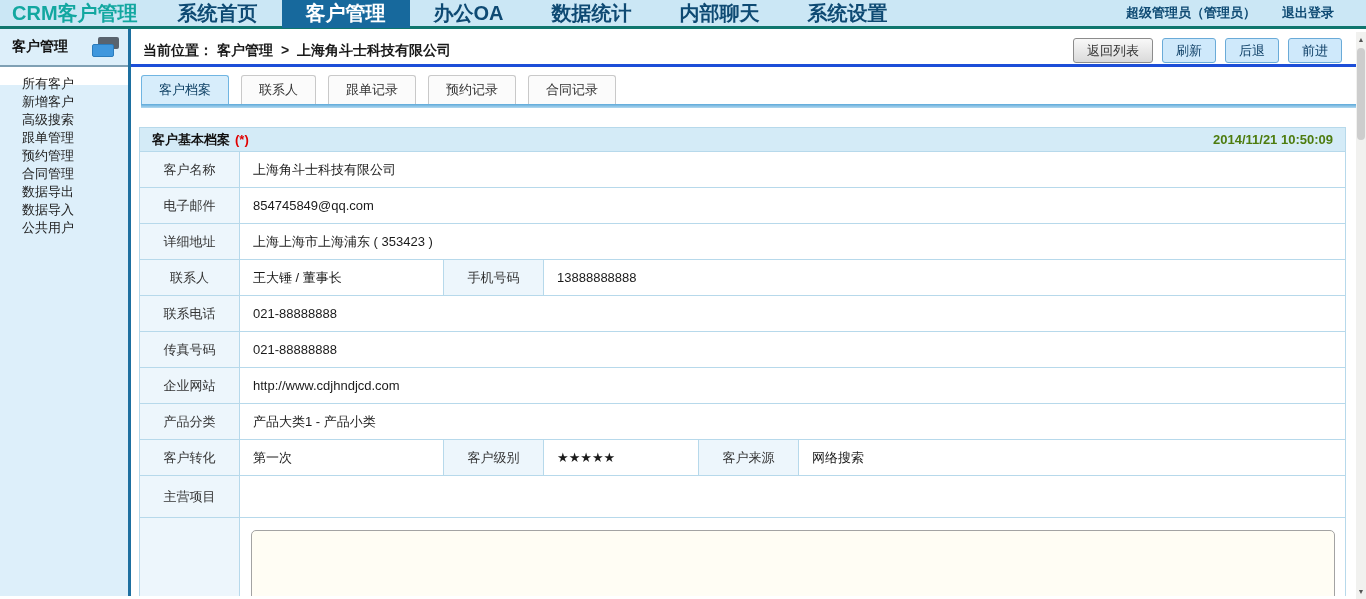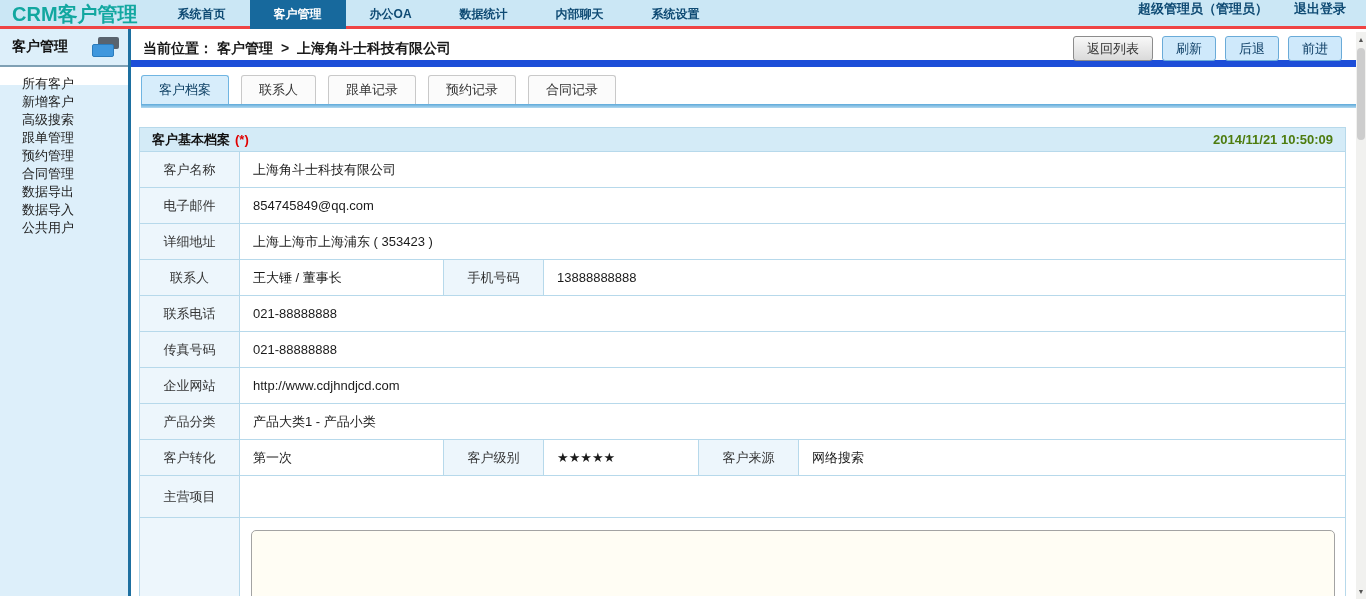--- a/index.html
+++ b/index.html
@@ -1,29 +1,29 @@
 <!DOCTYPE html>
 <html><head>
 <meta charset="utf-8">
 <style>
   * { margin:0; padding:0; box-sizing:border-box; }
   html,body { width:1366px; height:599px; overflow:hidden;
     font-family:"Liberation Sans","DejaVu Sans",sans-serif; background:#fff; }
 
   
-  .navbar { height:29px; background:#cbe7f5; border-bottom:3px solid #ef4444;
-    display:flex; align-items:flex-start; }
+  .navbar { height:29px; background:#cbe7f5; border-bottom:3px solid #0f766e;
+    display:flex; align-items:center; }
   .logo { color:#12a7a0; font-weight:bold; font-size:20px; line-height:29px;
     padding:0 16px 0 12px; white-space:nowrap; }
   .nav-items { display:flex; }
-  .nav-item { line-height:29px; padding:0 24px; font-size:12px; font-weight:bold;
+  .nav-item { line-height:29px; padding:0 24px; font-size:20px; font-weight:bold;
     color:#0e4a73; cursor:pointer; white-space:nowrap; }
   .nav-item.active { background:#17699d; color:#fff; }
   .nav-right { margin-left:auto; display:flex; align-items:center; gap:26px;
-    padding-right:20px; font-size:13px; font-weight:bold; color:#0e4a73; white-space:nowrap; }
+    padding-right:32px; font-size:13px; font-weight:bold; color:#0e4a73; white-space:nowrap; }
 
   
   .layout { display:flex; height:567px; }
 
   
   .sidebar { width:131px; background:#ddeffa; border-right:3px solid #1d6fa0; flex:none; }
   .sidebar-header { height:38px; display:flex; align-items:center; justify-content:space-between;
     padding:0 9px 0 12px; border-bottom:2px solid #7fa0b4; }
   .sidebar-title { font-weight:bold; font-size:14px; color:#121212; }
   .card-icon { position:relative; width:27px; height:20px; display:inline-block; }
@@ -31,21 +31,21 @@
     background:#59636e; border-radius:2px; }
   .card-front { position:absolute; bottom:0; left:0; width:22px; height:13px;
     background:#3f97dd; border:1px solid #2a7cbd; border-radius:2px; }
   .card-stripe { height:3px; background:#d6ebf8; margin-top:3px; }
   .side-item { height:18px; line-height:34px; padding-left:22px; font-size:13px;
     color:#222; cursor:pointer; white-space:nowrap; }
   .side-item.active { background:#ffffff; }
 
   
   .main { flex:1; background:#fff; display:flex; flex-direction:column; overflow:hidden; padding-right:10px; }
-  .breadcrumb-bar { height:38px; flex:none; border-bottom:7px solid #1d4ed8;
+  .breadcrumb-bar { height:38px; flex:none; border-bottom:3px solid #1d4ed8;
     display:flex; align-items:center; padding:8px 14px 0 12px; }
   .breadcrumb { font-size:14px; font-weight:bold; color:#1a1a1a; white-space:nowrap; }
   .breadcrumb span { margin-right:4px; }
   .toolbar { margin-left:auto; display:flex; gap:9px; }
   .btn { height:25px; line-height:23px; padding:0 13px; font-size:13px; border-radius:3px;
     cursor:pointer; white-space:nowrap; }
   .btn-gray { background:linear-gradient(#f8f8f8,#dadada); border:1px solid #8c8c8c; color:#333; }
   .btn-blue { background:#cfe9fb; border:1px solid #6aabd8; color:#0e3f66; }
 
   

